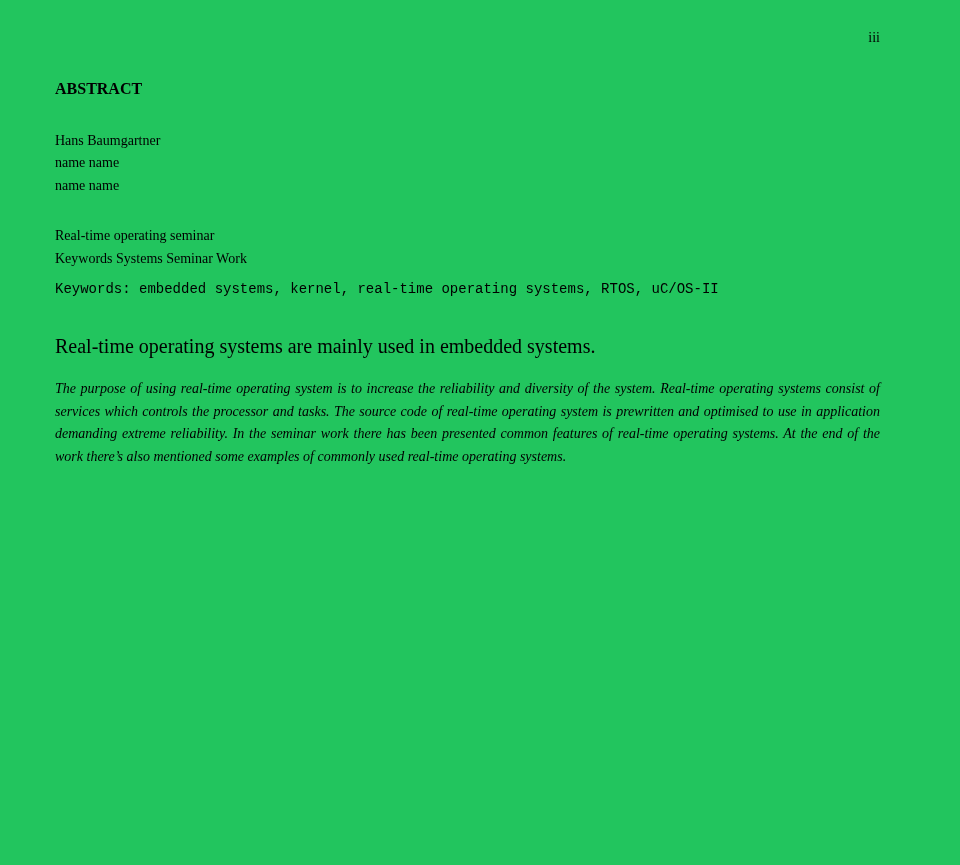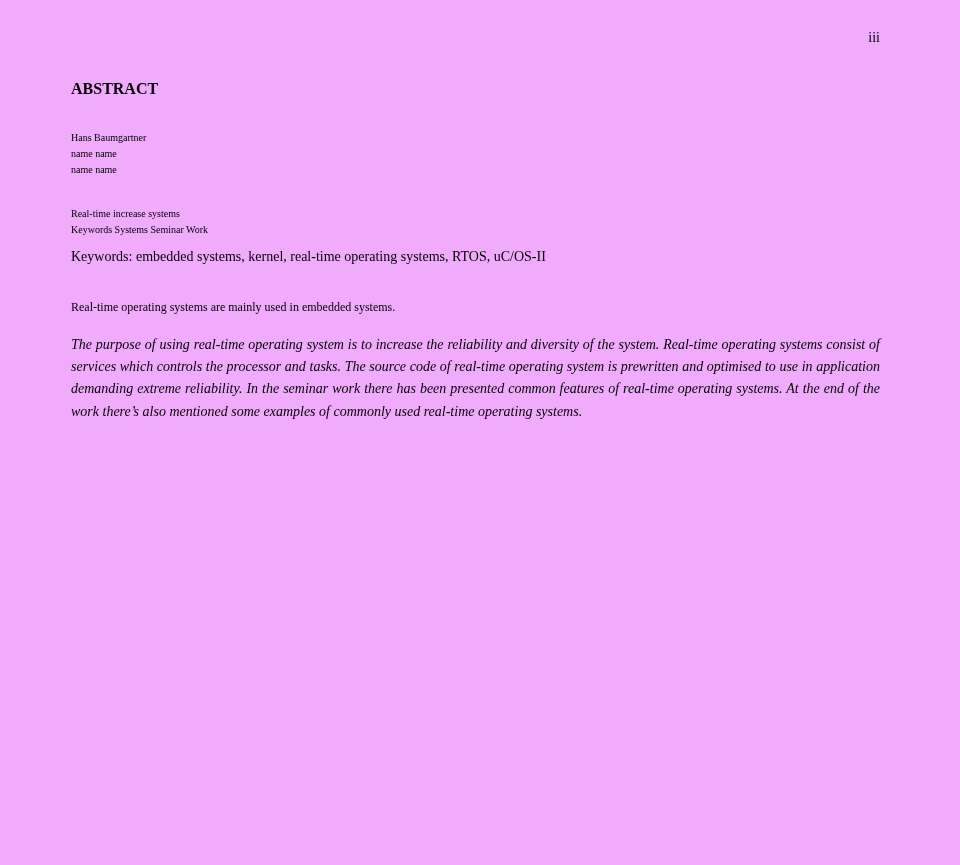--- a/index.html
+++ b/index.html
@@ -13,23 +13,23 @@
       font-family: "Times New Roman", Times, serif;
       color: #000000;
       width: 960px;
       min-height: 865px;
       position: relative;
     }
 
     .page {
       width: 960px;
       min-height: 865px;
-      background: #f0abfc;
+      background: #22c55e;
       position: relative;
-      padding: 60px 80px 60px 71px;
+      padding: 60px 80px 60px 55px;
     }
 
     .page-number {
       position: absolute;
       top: 30px;
       right: 80px;
       font-size: 14px;
       font-family: "Times New Roman", Times, serif;
     }
 
@@ -38,41 +38,42 @@
       font-weight: bold;
       margin-bottom: 32px;
       margin-top: 20px;
     }
 
     .metadata-block {
       margin-bottom: 30px;
     }
 
     .metadata-line {
-      font-size: 10px;
+      font-size: 14px;
       line-height: 1.6;
       display: block;
     }
 
     .metadata-group {
       margin-bottom: 8px;
     }
 
     .metadata-spacer {
       height: 20px;
     }
 
     .keywords-line {
       font-size: 14px;
       line-height: 1.6;
       margin-top: 8px;
+      font-family: Liberation Mono, monospace;
     }
 
     .abstract-intro {
-      font-size: 12px;
+      font-size: 20px;
       line-height: 1.6;
       margin-top: 30px;
       margin-bottom: 16px;
     }
 
     .abstract-body {
       font-size: 14px;
       line-height: 1.6;
       text-align: justify;
     }
@@ -96,21 +97,21 @@
 
     <div class="metadata-group">
       <span class="metadata-line">Hans Baumgartner</span>
       <span class="metadata-line">name name</span>
       <span class="metadata-line">name name</span>
     </div>
 
     <div class="metadata-spacer"></div>
 
     <div class="metadata-group">
-      <span class="metadata-line">Real-time increase systems</span>
+      <span class="metadata-line">Real-time operating seminar</span>
       <span class="metadata-line">Keywords Systems Seminar Work</span>
     </div>
 
     <div class="keywords-line">Keywords: embedded systems, kernel, real-time operating systems, RTOS, uC/OS-II</div>
 
   </div>
 
   <div class="abstract-intro">Real-time operating systems are mainly used in embedded systems.</div>
 
   <div class="abstract-body">

